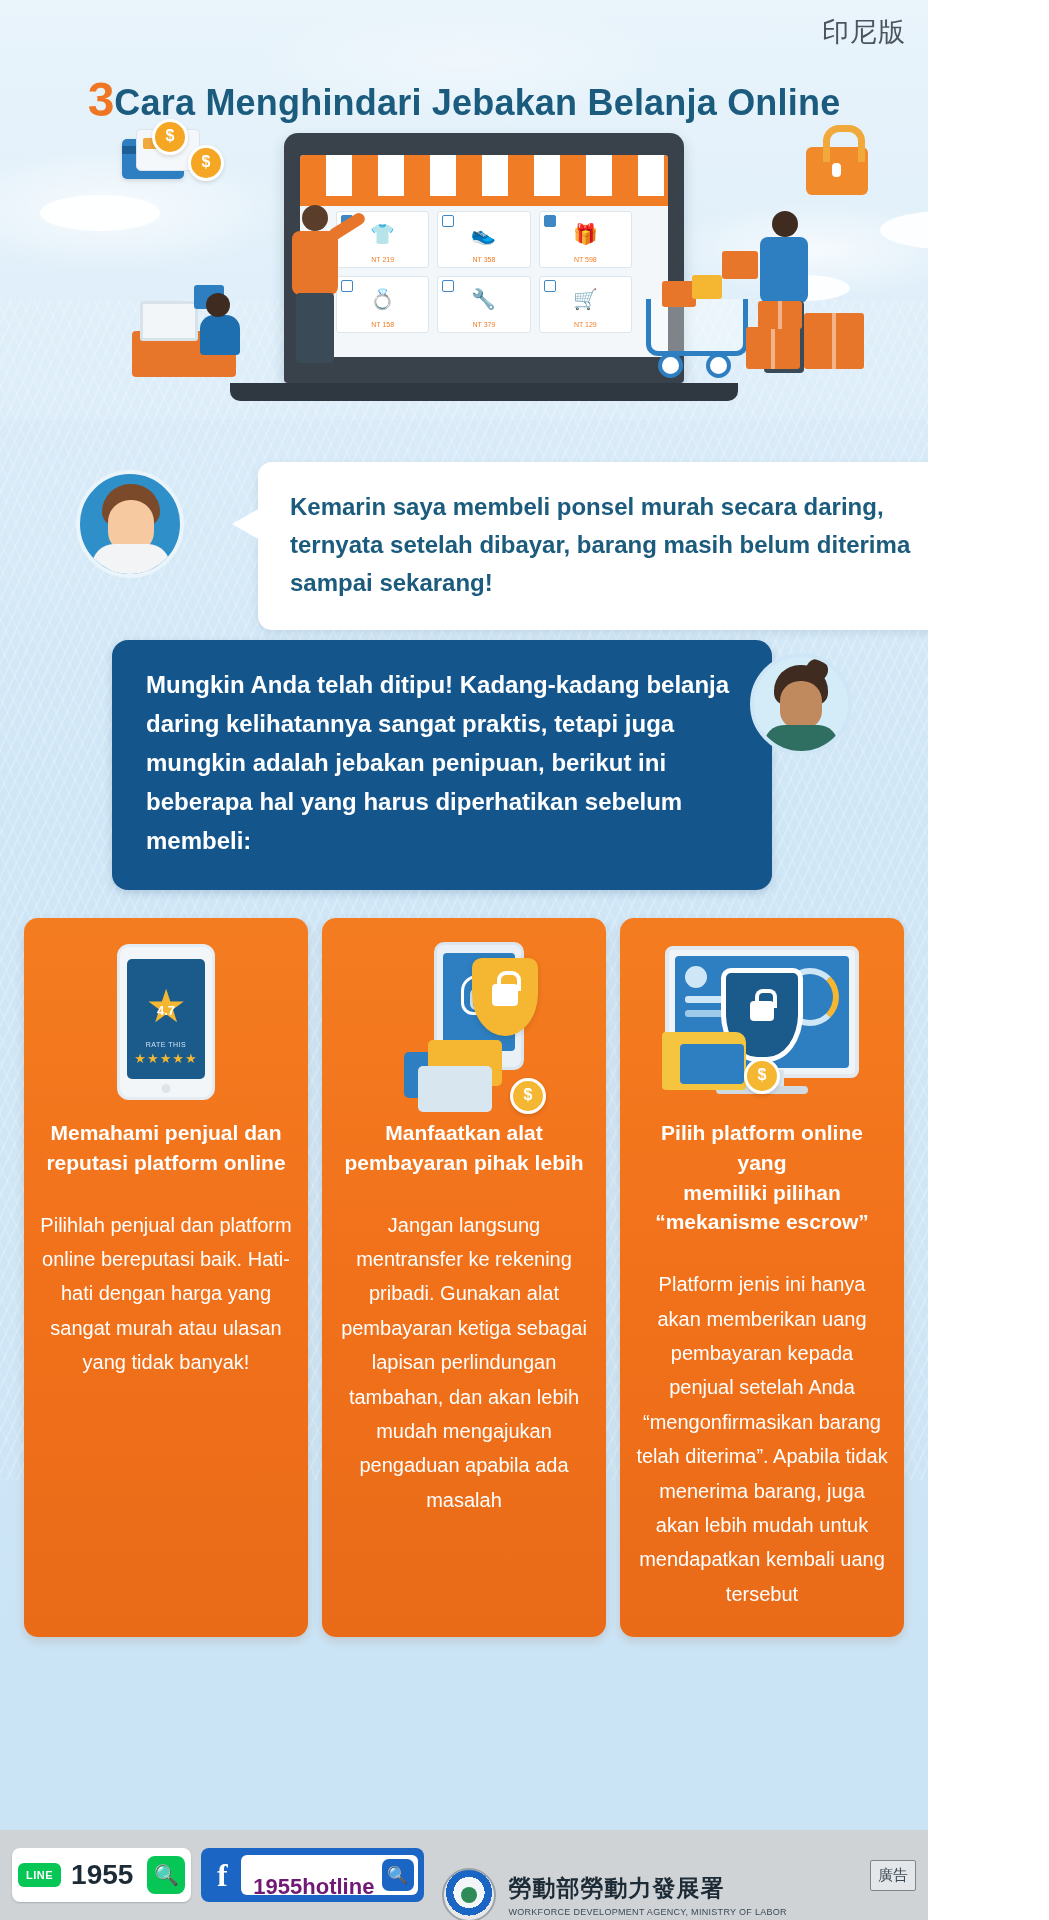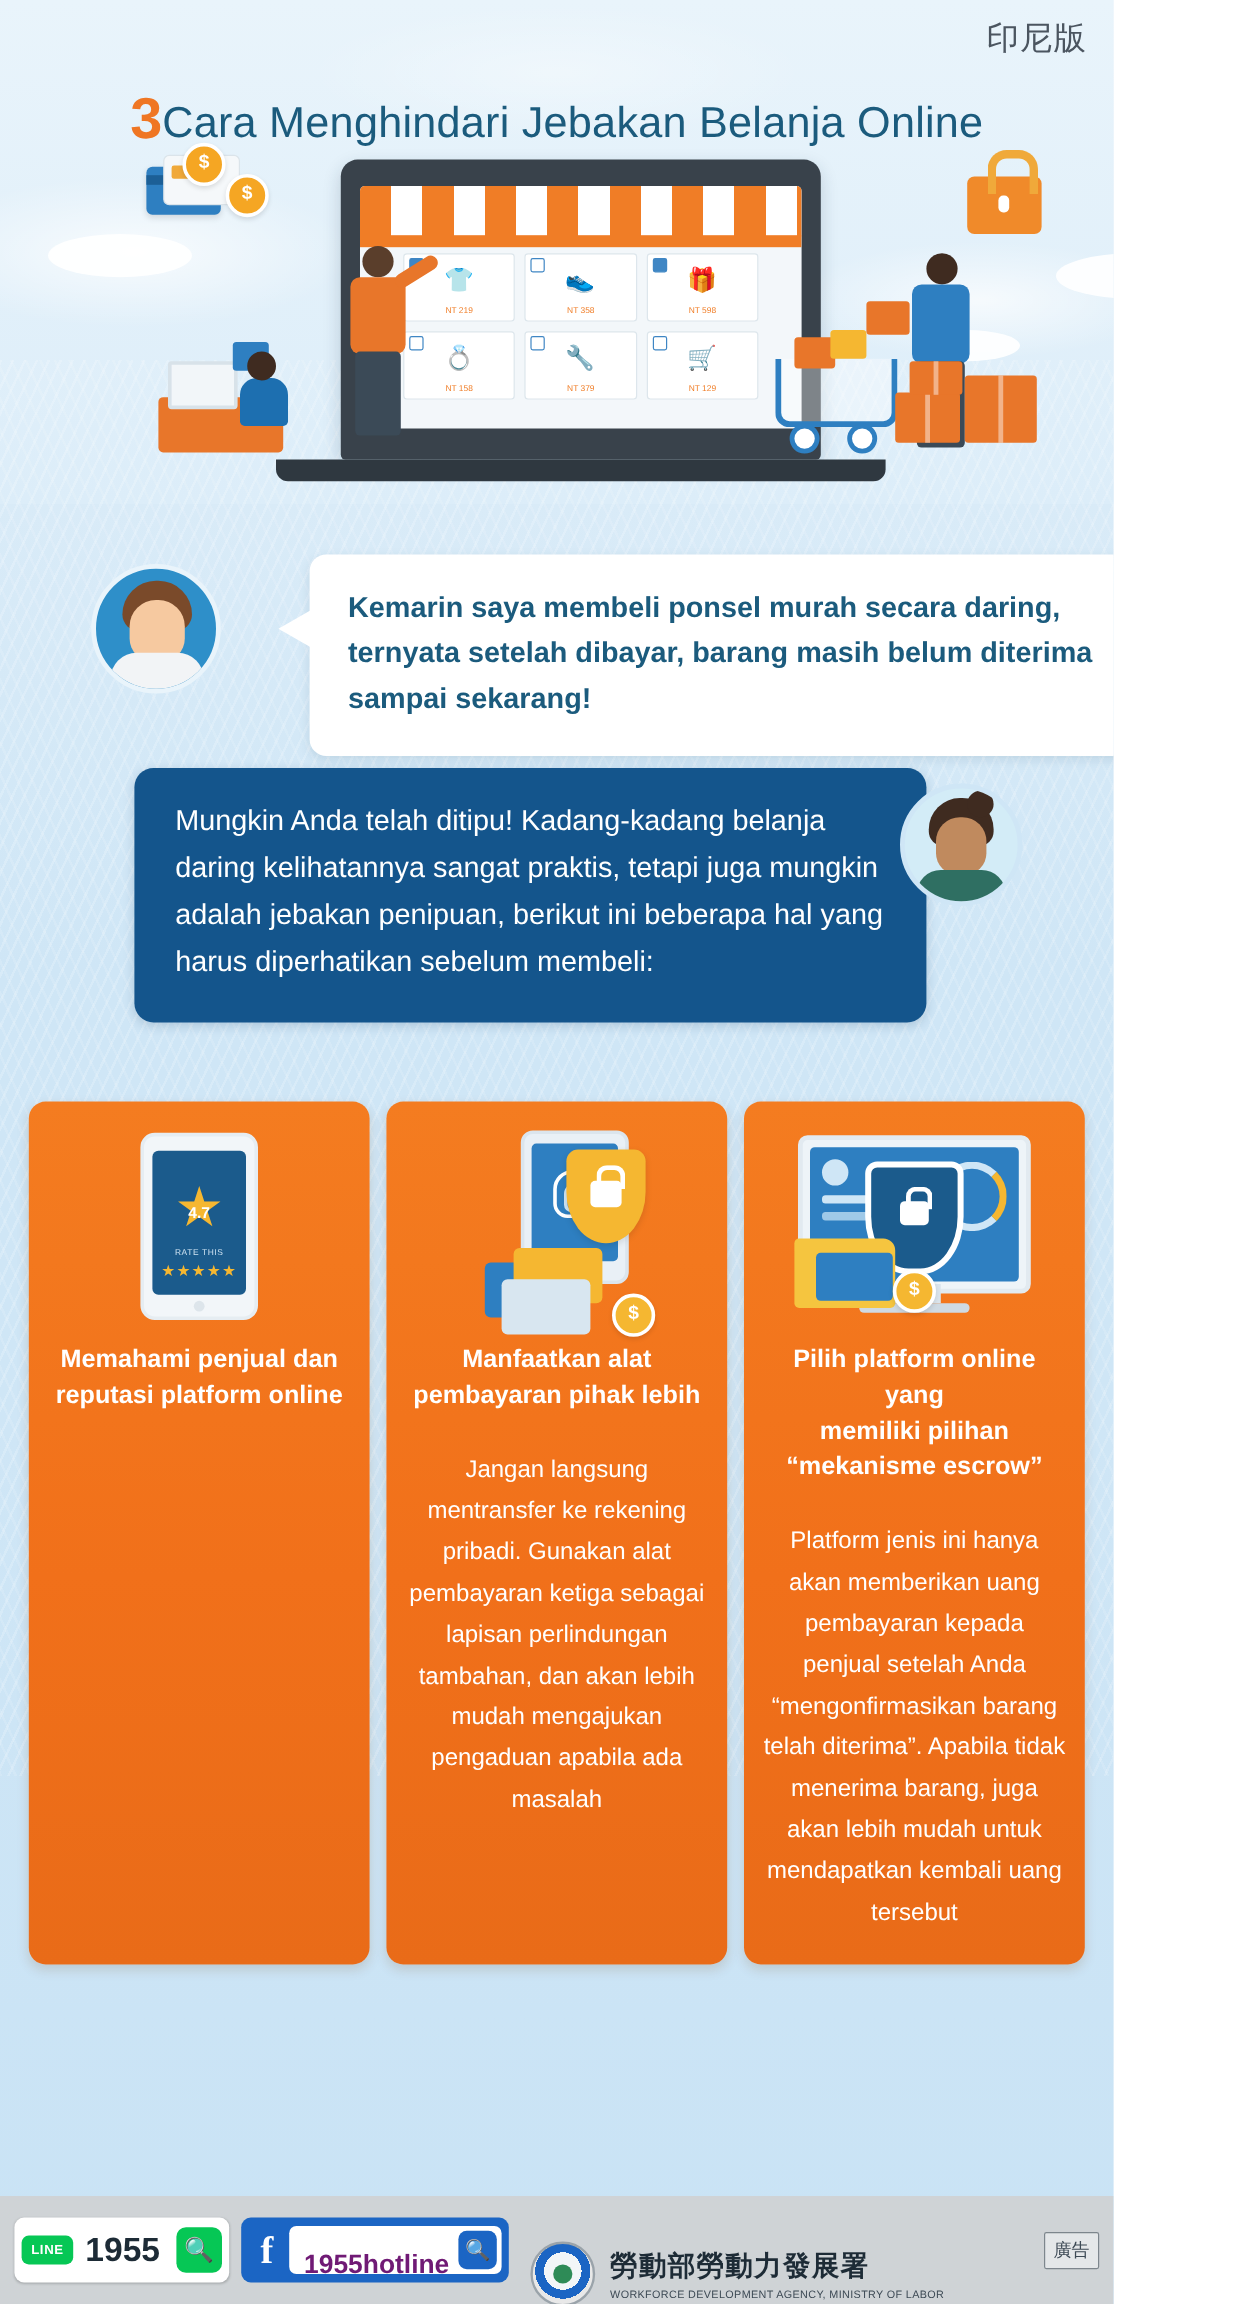--- a/index.html
+++ b/index.html
@@ -53,21 +53,21 @@
     white-space: nowrap;
   }
   .title-num {
     font-size: 48px;
     font-weight: bold;
     color: #ef7623;
     vertical-align: -1px;
   }
   .title-text {
     font-size: 36px;
-    font-weight: normal;
+    font-weight: bold;
     color: #1b5b7d;
     letter-spacing: .2px;
   }
   
   .hero {
     position: absolute;
     top: 125px; left: 0; right: 0;
     height: 320px;
   }
   .laptop {
@@ -318,21 +318,21 @@
   }
   .bubble-blue {
     position: absolute;
     left: 112px; top: 640px;
     width: 660px;
     padding: 26px 32px 30px 34px;
     background: #14558c;
     border-radius: 16px;
     color: #ffffff;
     font-size: 24px;
-    font-weight: normal;
+    font-weight: bold;
     line-height: 1.62;
     box-sizing: border-box;
     box-shadow: 0 3px 9px rgba(20,60,100,.18);
   }
   .bubble-blue::before {
     content: "";
     position: absolute;
     right: -26px; top: 40px;
     border-width: 16px 0 16px 28px;
     border-style: solid;
@@ -724,20 +724,21 @@
             <div class="big-star">★</div>
             <div class="star-num">4.7</div>
             <div class="rate-label">RATE THIS</div>
             <div class="stars-row">★★★★★</div>
           </div>
           <div class="phone-home"></div>
         </div>
       </div>
       <div class="card-head">Memahami penjual dan
 reputasi platform online</div>
+      <div class="card-body">Pilihlah penjual dan platform online bereputasi baik. Hati-hati dengan harga yang sangat murah atau ulasan yang tidak banyak!</div>
     </div>
 
     <div class="card">
       <div class="card-illus">
         <div class="ph2">
           <div class="scr">
             <div class="fingerprint"></div>
           </div>
           <div class="paynow">PAY NOW</div>
         </div>

